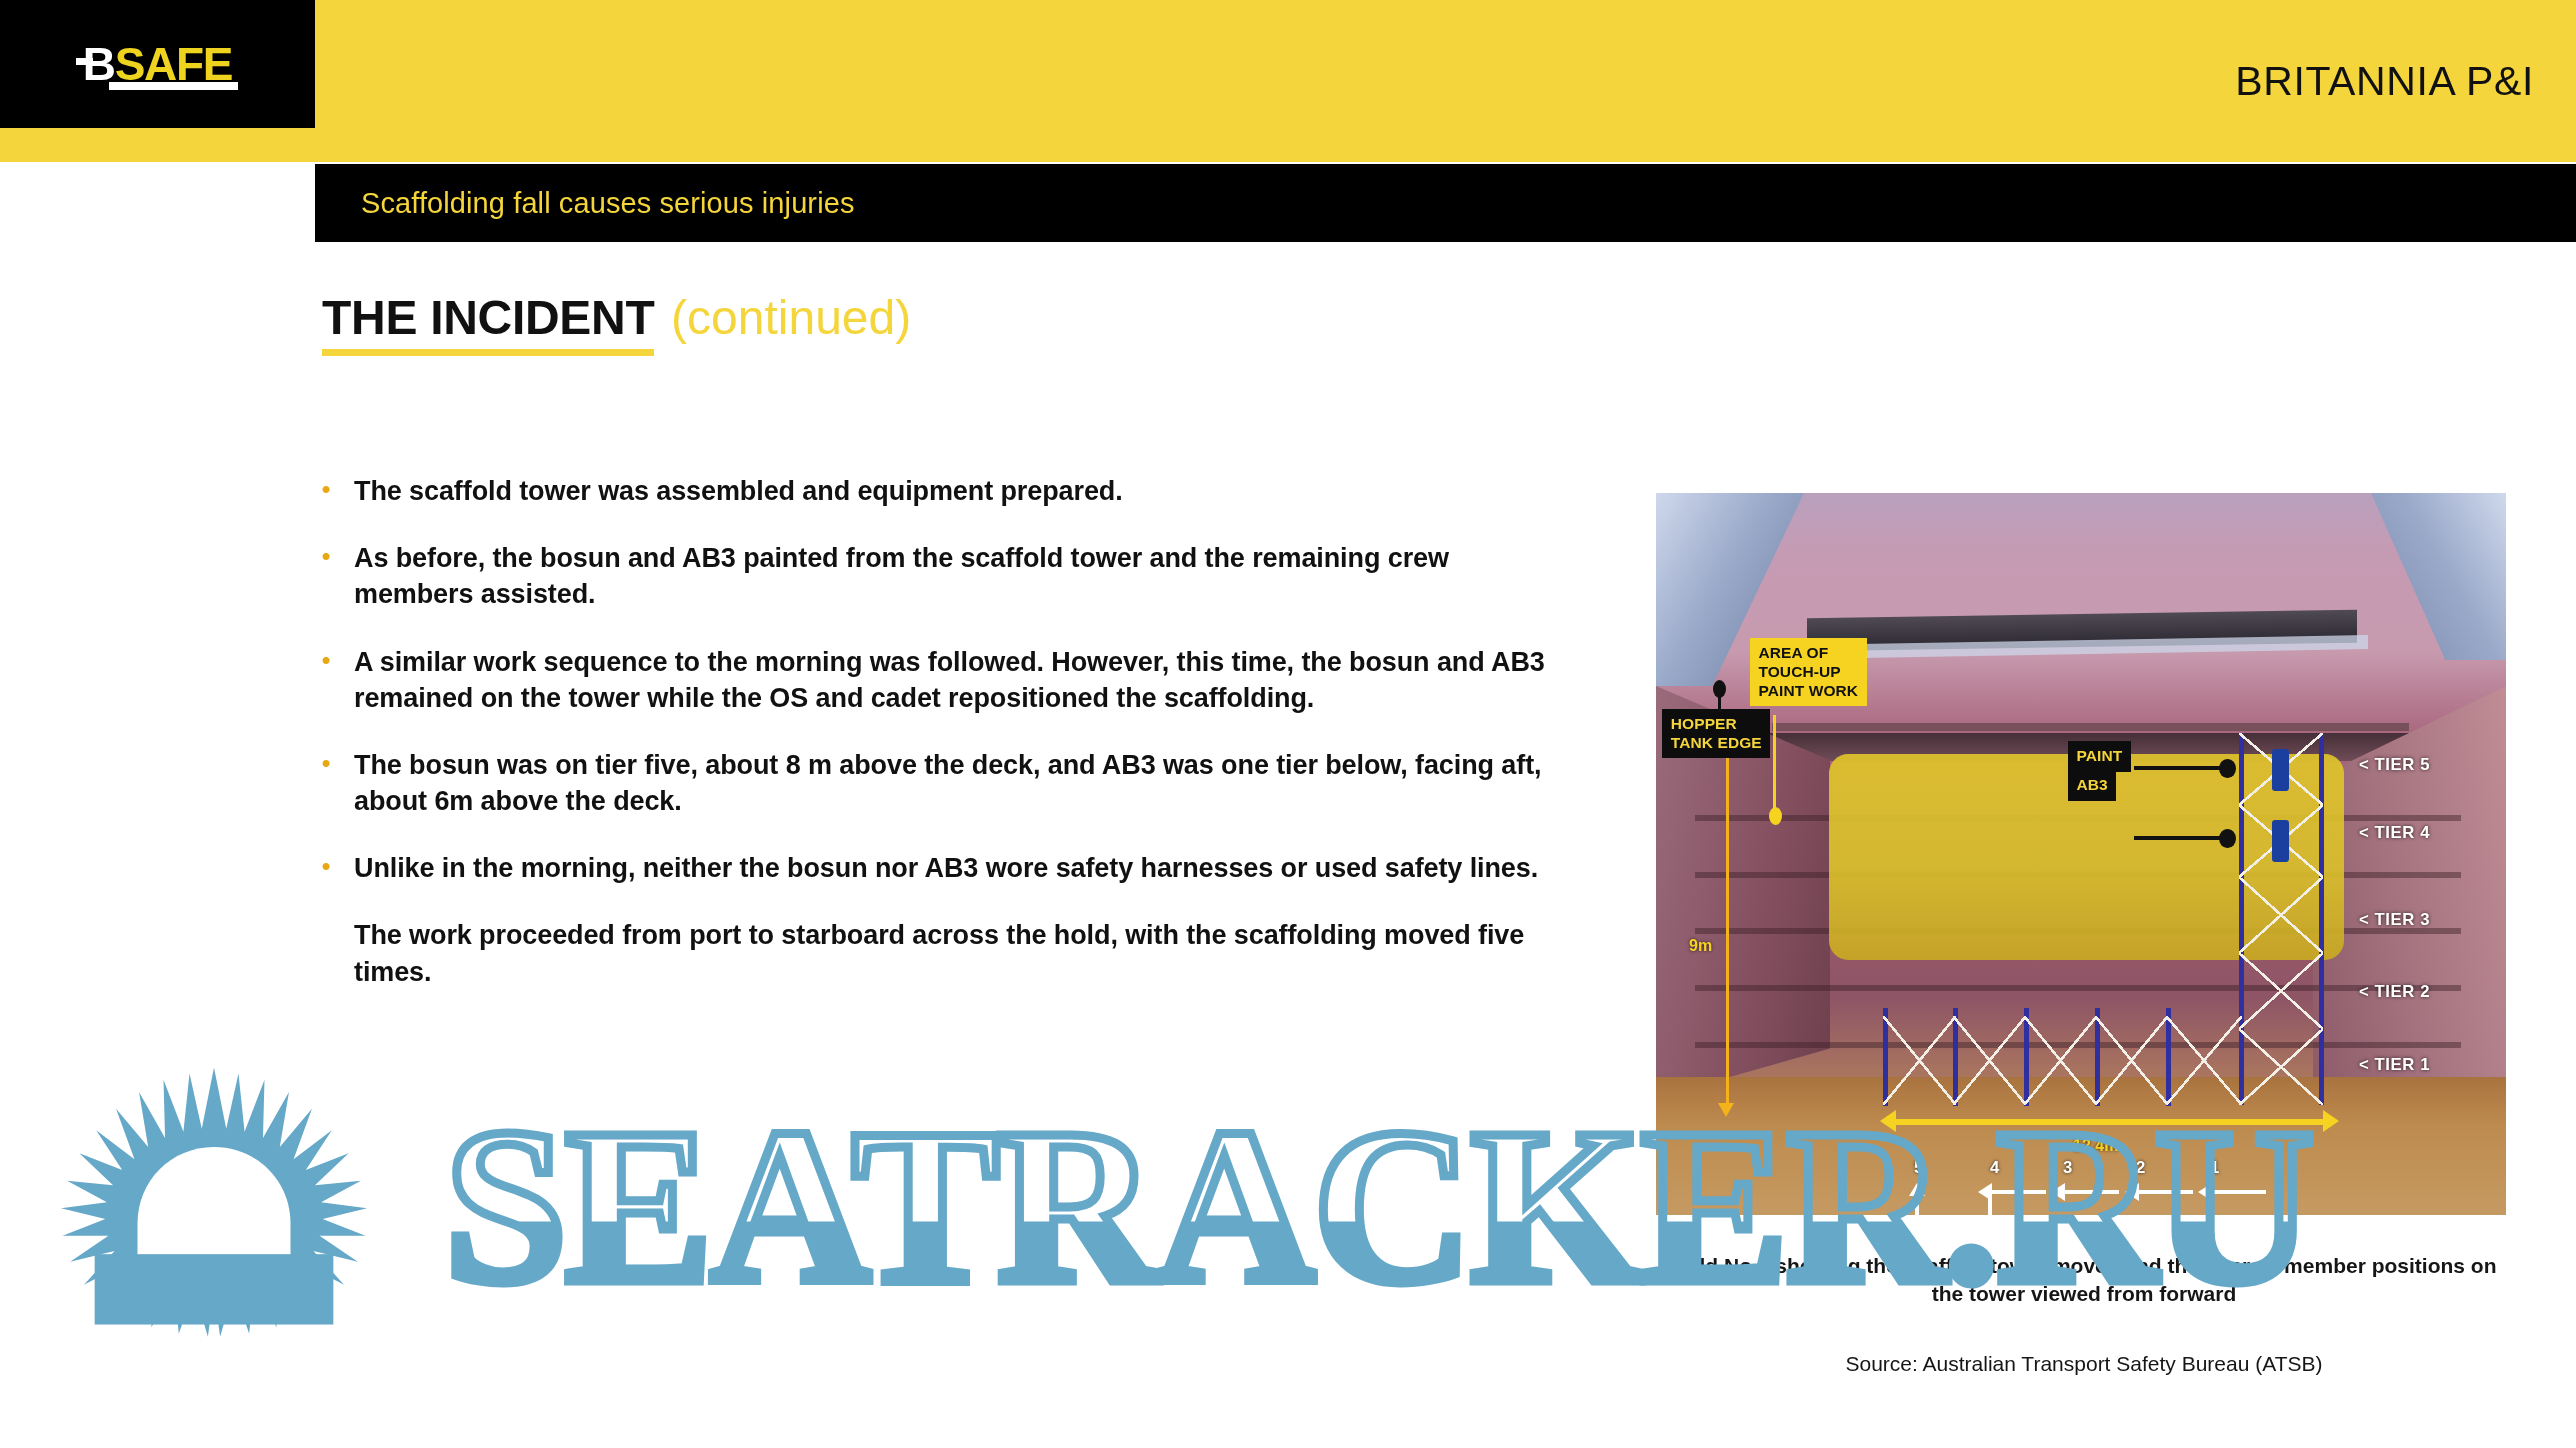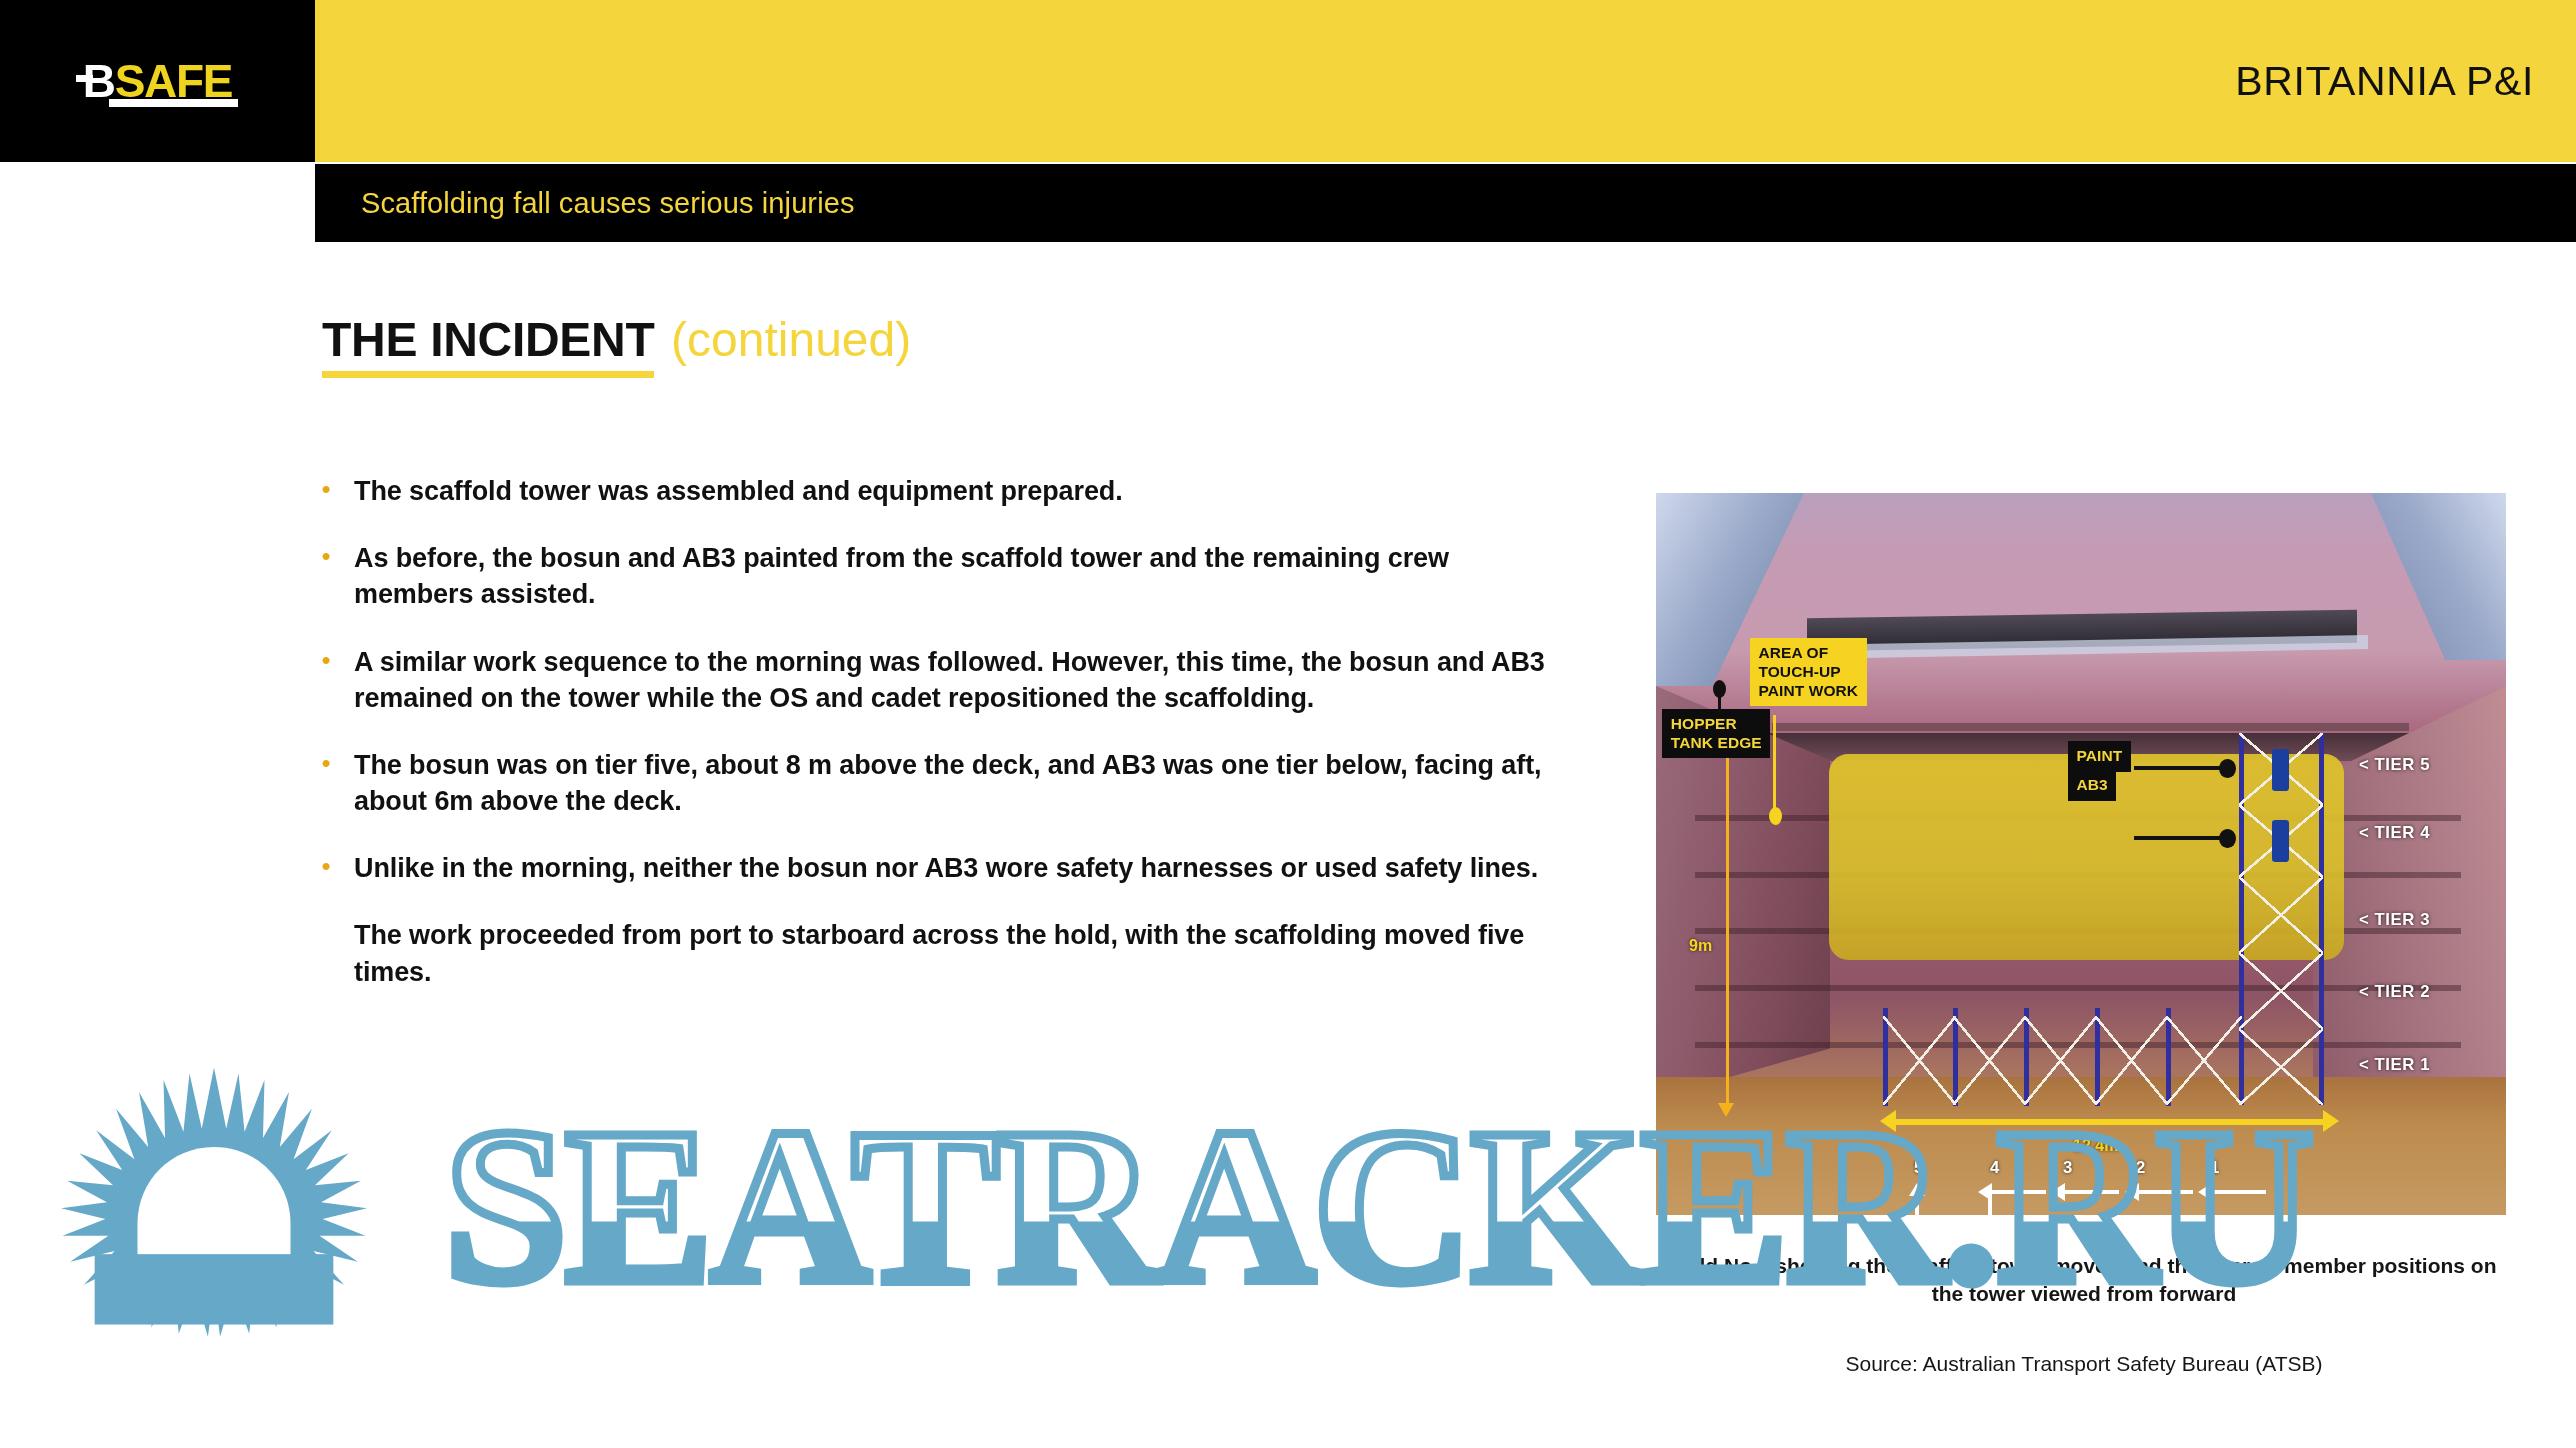--- a/index.html
+++ b/index.html
@@ -9,21 +9,21 @@
     font-family:"Liberation Sans", sans-serif;
     position:relative;
   }
 
   
   .header-band {
     position:absolute; left:0; top:0; width:2576px; height:162px;
     background:#F4D53C;
   }
   .logo-block {
-    position:absolute; left:0; top:0; width:315px; height:162px;
+    position:absolute; left:0; top:0; width:315px; height:128px;
     background:#000000;
     display:flex; align-items:center; justify-content:center;
   }
   .logo-wrap { position:relative; width:171px; text-align:center; }
   .logo-text {
     font-size:46px; font-weight:bold; letter-spacing:-1.3px;
     line-height:1; white-space:nowrap;
   }
   .logo-b { color:#ffffff; position:relative; display:inline-block; }
   .logo-b::after {
@@ -55,21 +55,21 @@
     position:absolute; left:315px; top:164px; width:2261px; height:78px;
     background:#000000; display:flex; align-items:center;
   }
   .subtitle-text {
     margin-left:46px; color:#F4D53C; font-size:29px; font-weight:400;
     letter-spacing:0.1px;
   }
 
   
   .page-title {
-    position:absolute; left:322px; top:316px;
+    position:absolute; left:322px; top:294px;
     font-size:48px; line-height:1; white-space:nowrap;
   }
   .pt-main {
     font-weight:bold; color:#111111; letter-spacing:-0.3px;
     border-bottom:7px solid #F4D53C; padding-bottom:7px;
     display:inline-block;
   }
   .pt-cont {
     font-weight:400; color:#F4D53C; margin-left:16.7px; display:inline-block;
   }

